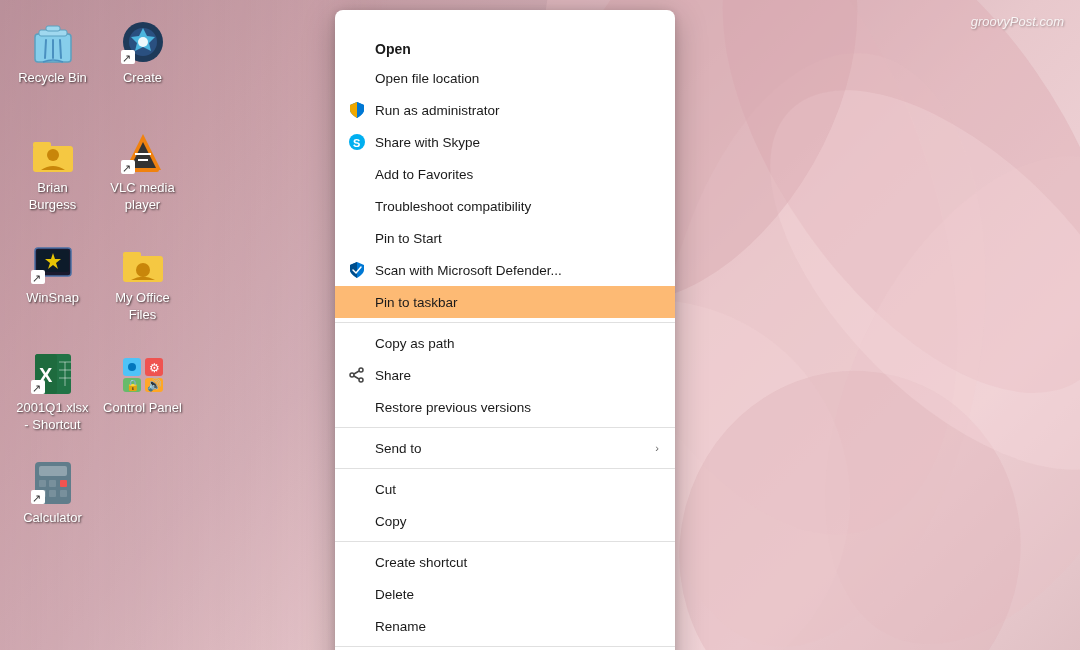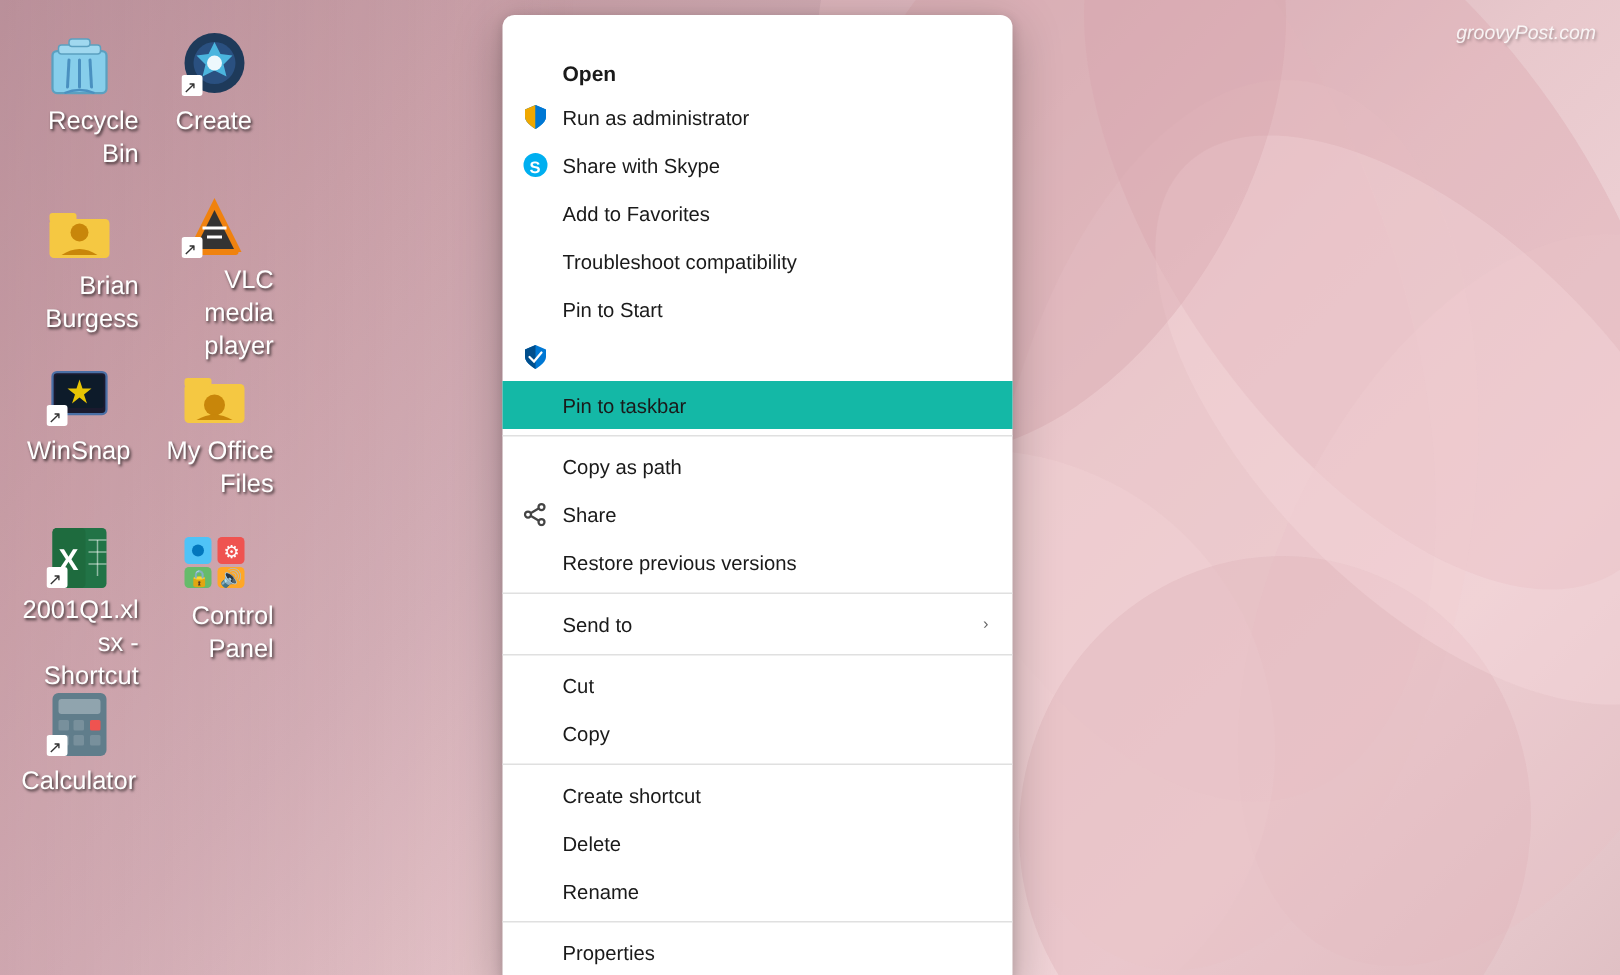--- a/index.html
+++ b/index.html
@@ -46,23 +46,23 @@
       width: 48px;
       height: 48px;
       display: flex;
       align-items: center;
       justify-content: center;
       position: relative;
       margin-bottom: 4px;
     }
 
     .icon-label {
-      font-size: 17px;
+      font-size: 13px;
       color: white;
-      text-align: right;
+      text-align: center;
       text-shadow: 1px 1px 2px rgba(0,0,0,0.7);
       line-height: 1.3;
       max-width: 80px;
       word-break: break-word;
     }
 
     
     .context-menu {
       position: absolute;
       top: 10px;
@@ -80,21 +80,21 @@
       align-items: center;
       padding: 5px 16px 5px 12px;
       cursor: pointer;
       font-size: 13.5px;
       color: #1a1a1a;
       min-height: 32px;
       position: relative;
     }
 
     .menu-item.highlighted {
-      background: #14b8a6;
+      background: #fdba74;
     }
 
     .menu-item .menu-icon {
       width: 20px;
       height: 20px;
       margin-right: 8px;
       display: flex;
       align-items: center;
       justify-content: center;
       flex-shrink: 0;
@@ -313,20 +313,24 @@
 
 </div>
 
 <div class="context-menu">
 
   <div class="menu-item bold">
     <div class="menu-icon"></div>
     <span class="menu-label">Open</span>
   </div>
 
+  <div class="menu-item">
+    <div class="menu-icon"></div>
+    <span class="menu-label">Open file location</span>
+  </div>
 
   <div class="menu-item">
     <div class="menu-icon">
       <svg width="18" height="18" viewBox="0 0 18 18">
         <path d="M9 1 L16 4 L16 9 C16 13 9 17 9 17 C9 17 2 13 2 9 L2 4 Z" fill="#0078d4"></path>
         <path d="M9 1 L9 17 C9 17 2 13 2 9 L2 4 Z" fill="#f0a800"></path>
         <path d="M9 1 L16 4 L16 9 C16 13 9 17 9 17 Z" fill="#0078d4"></path>
       </svg>
     </div>
     <span class="menu-label">Run as administrator</span>
@@ -358,20 +362,21 @@
   </div>
 
   <div class="menu-item">
     <div class="menu-icon">
       <svg width="18" height="18" viewBox="0 0 18 18">
         <path d="M9 1 L16 4 L16 9 C16 13 9 17 9 17 C9 17 2 13 2 9 L2 4 Z" fill="#0078d4"></path>
         <path d="M9 1 L9 17 C9 17 2 13 2 9 L2 4 Z" fill="#004e8c"></path>
         <path d="M5 9 L8 12 L13 6" stroke="white" stroke-width="1.5" fill="none" stroke-linecap="round"></path>
       </svg>
     </div>
+    <span class="menu-label">Scan with Microsoft Defender...</span>
   </div>
 
   <div class="menu-item highlighted">
     <div class="menu-icon"></div>
     <span class="menu-label">Pin to taskbar</span>
   </div>
 
   <div class="menu-separator"></div>
 
   <div class="menu-item">

